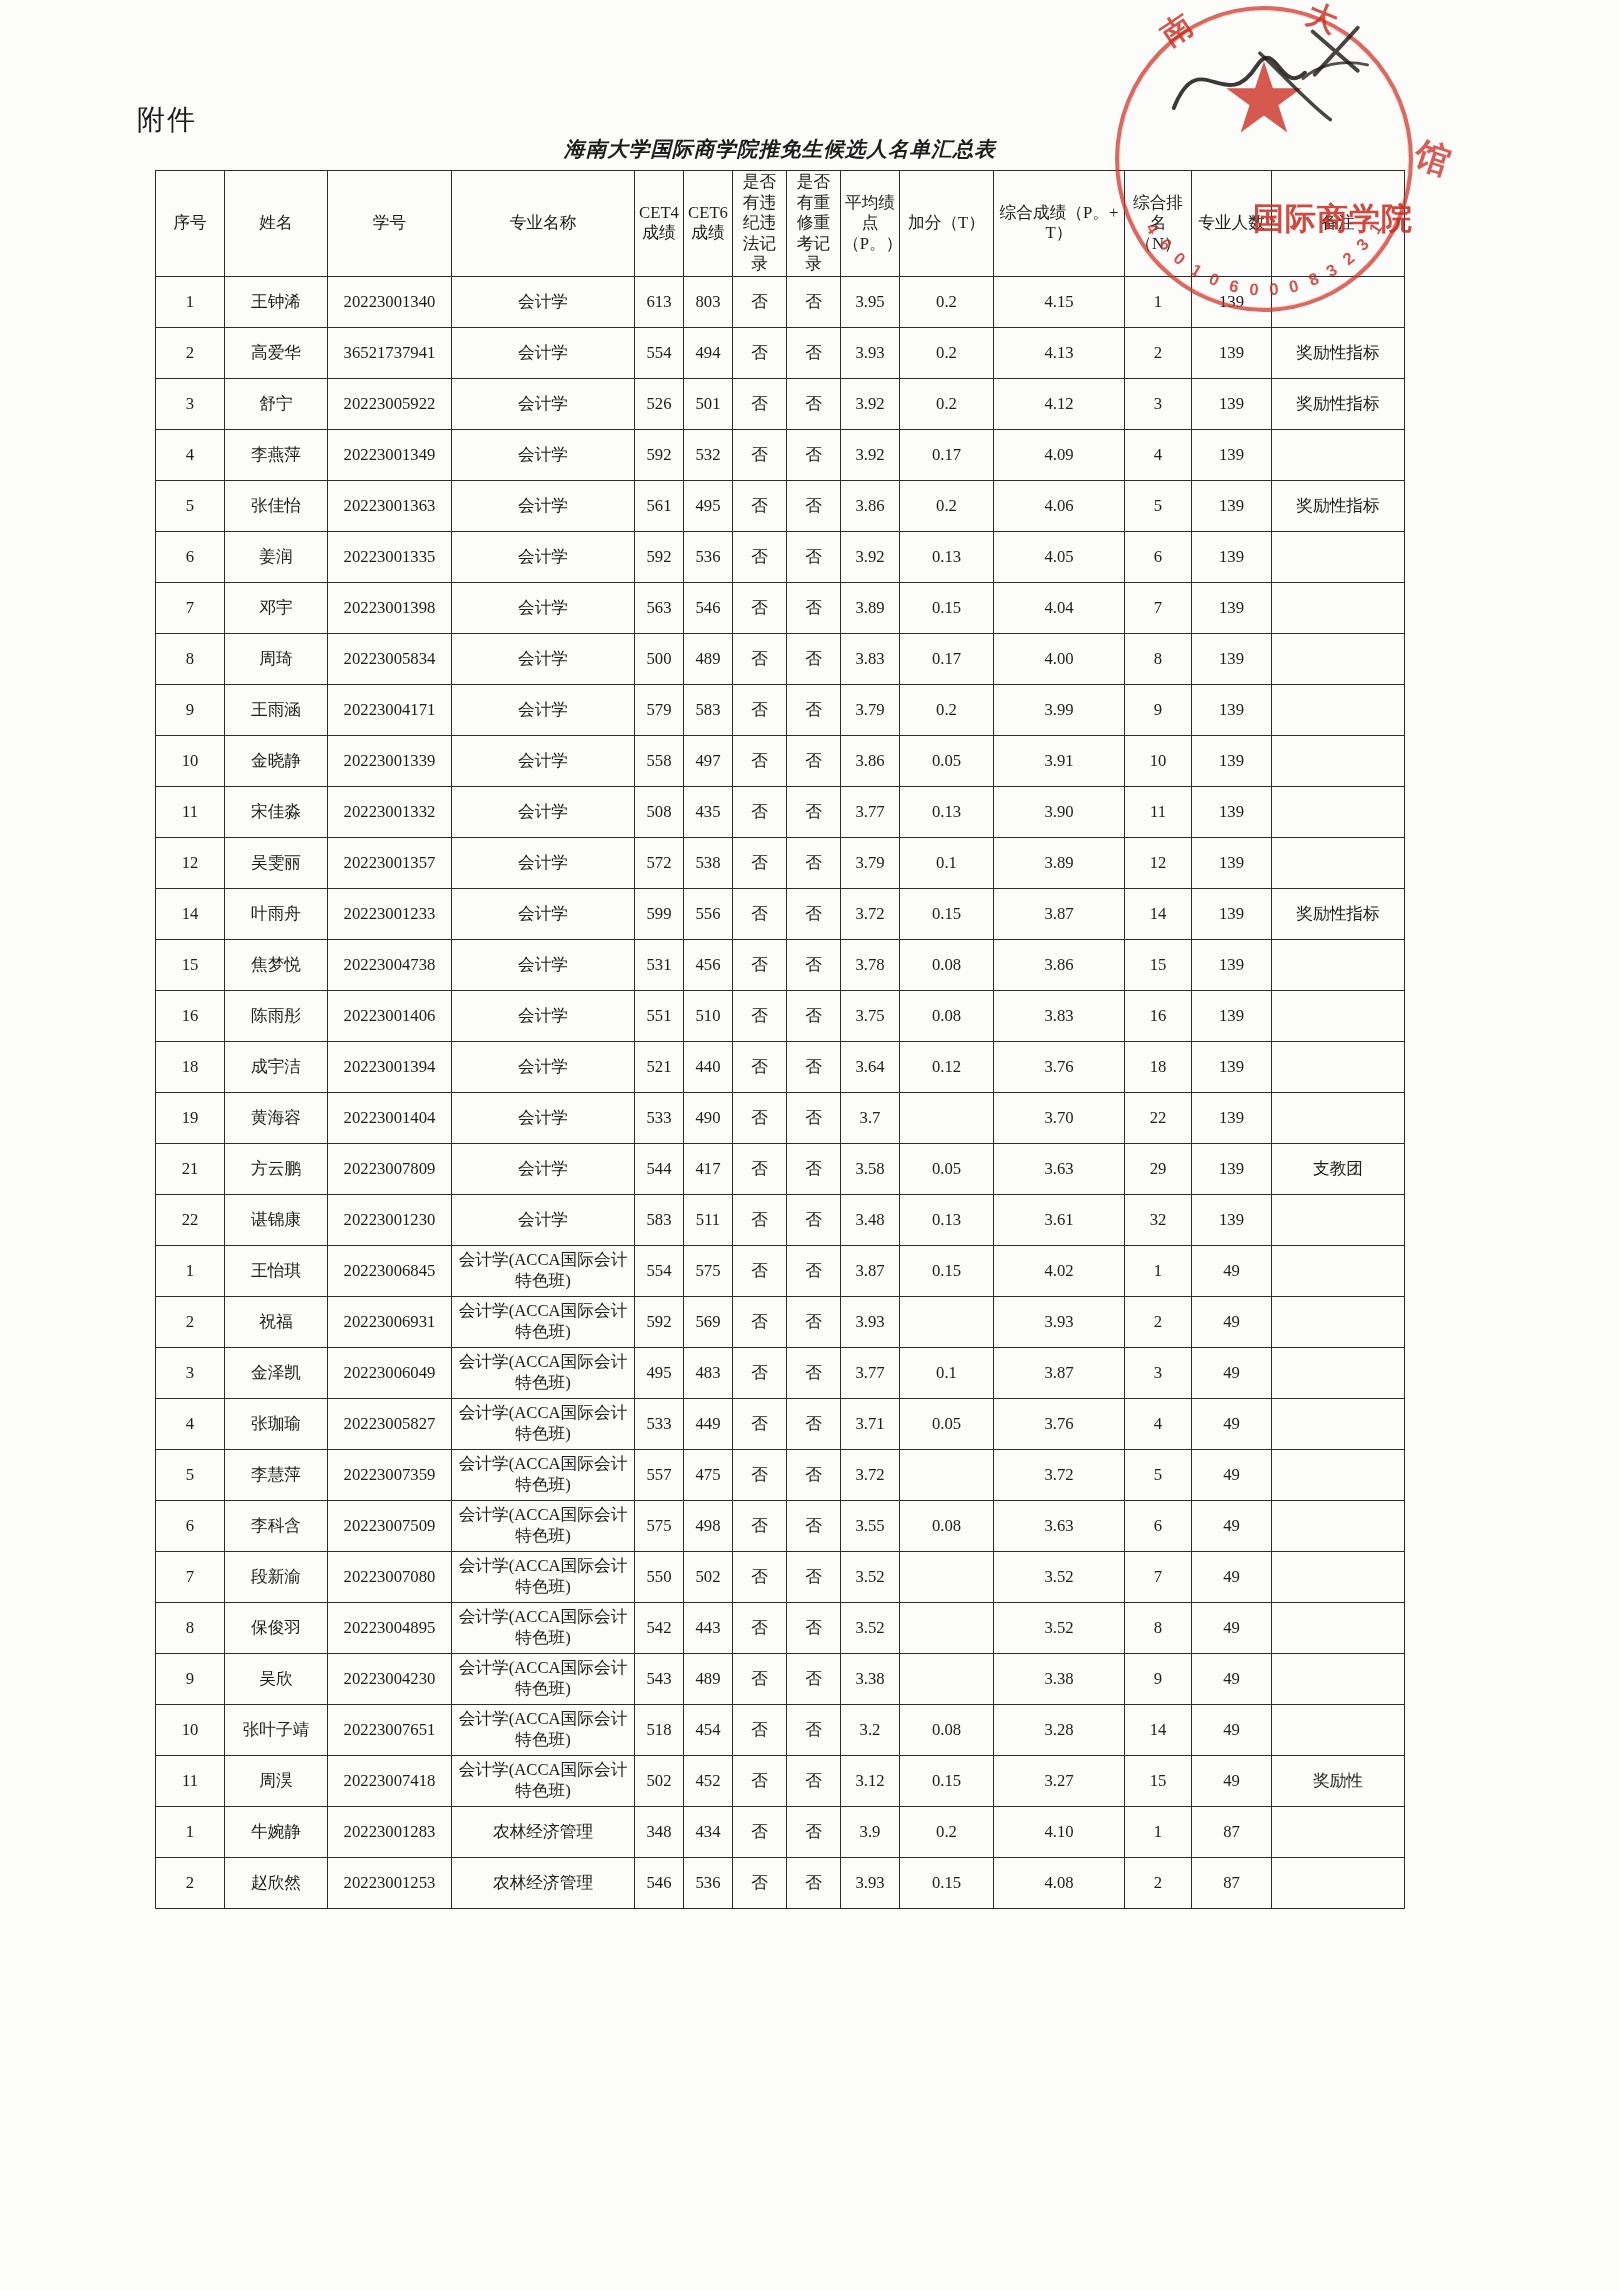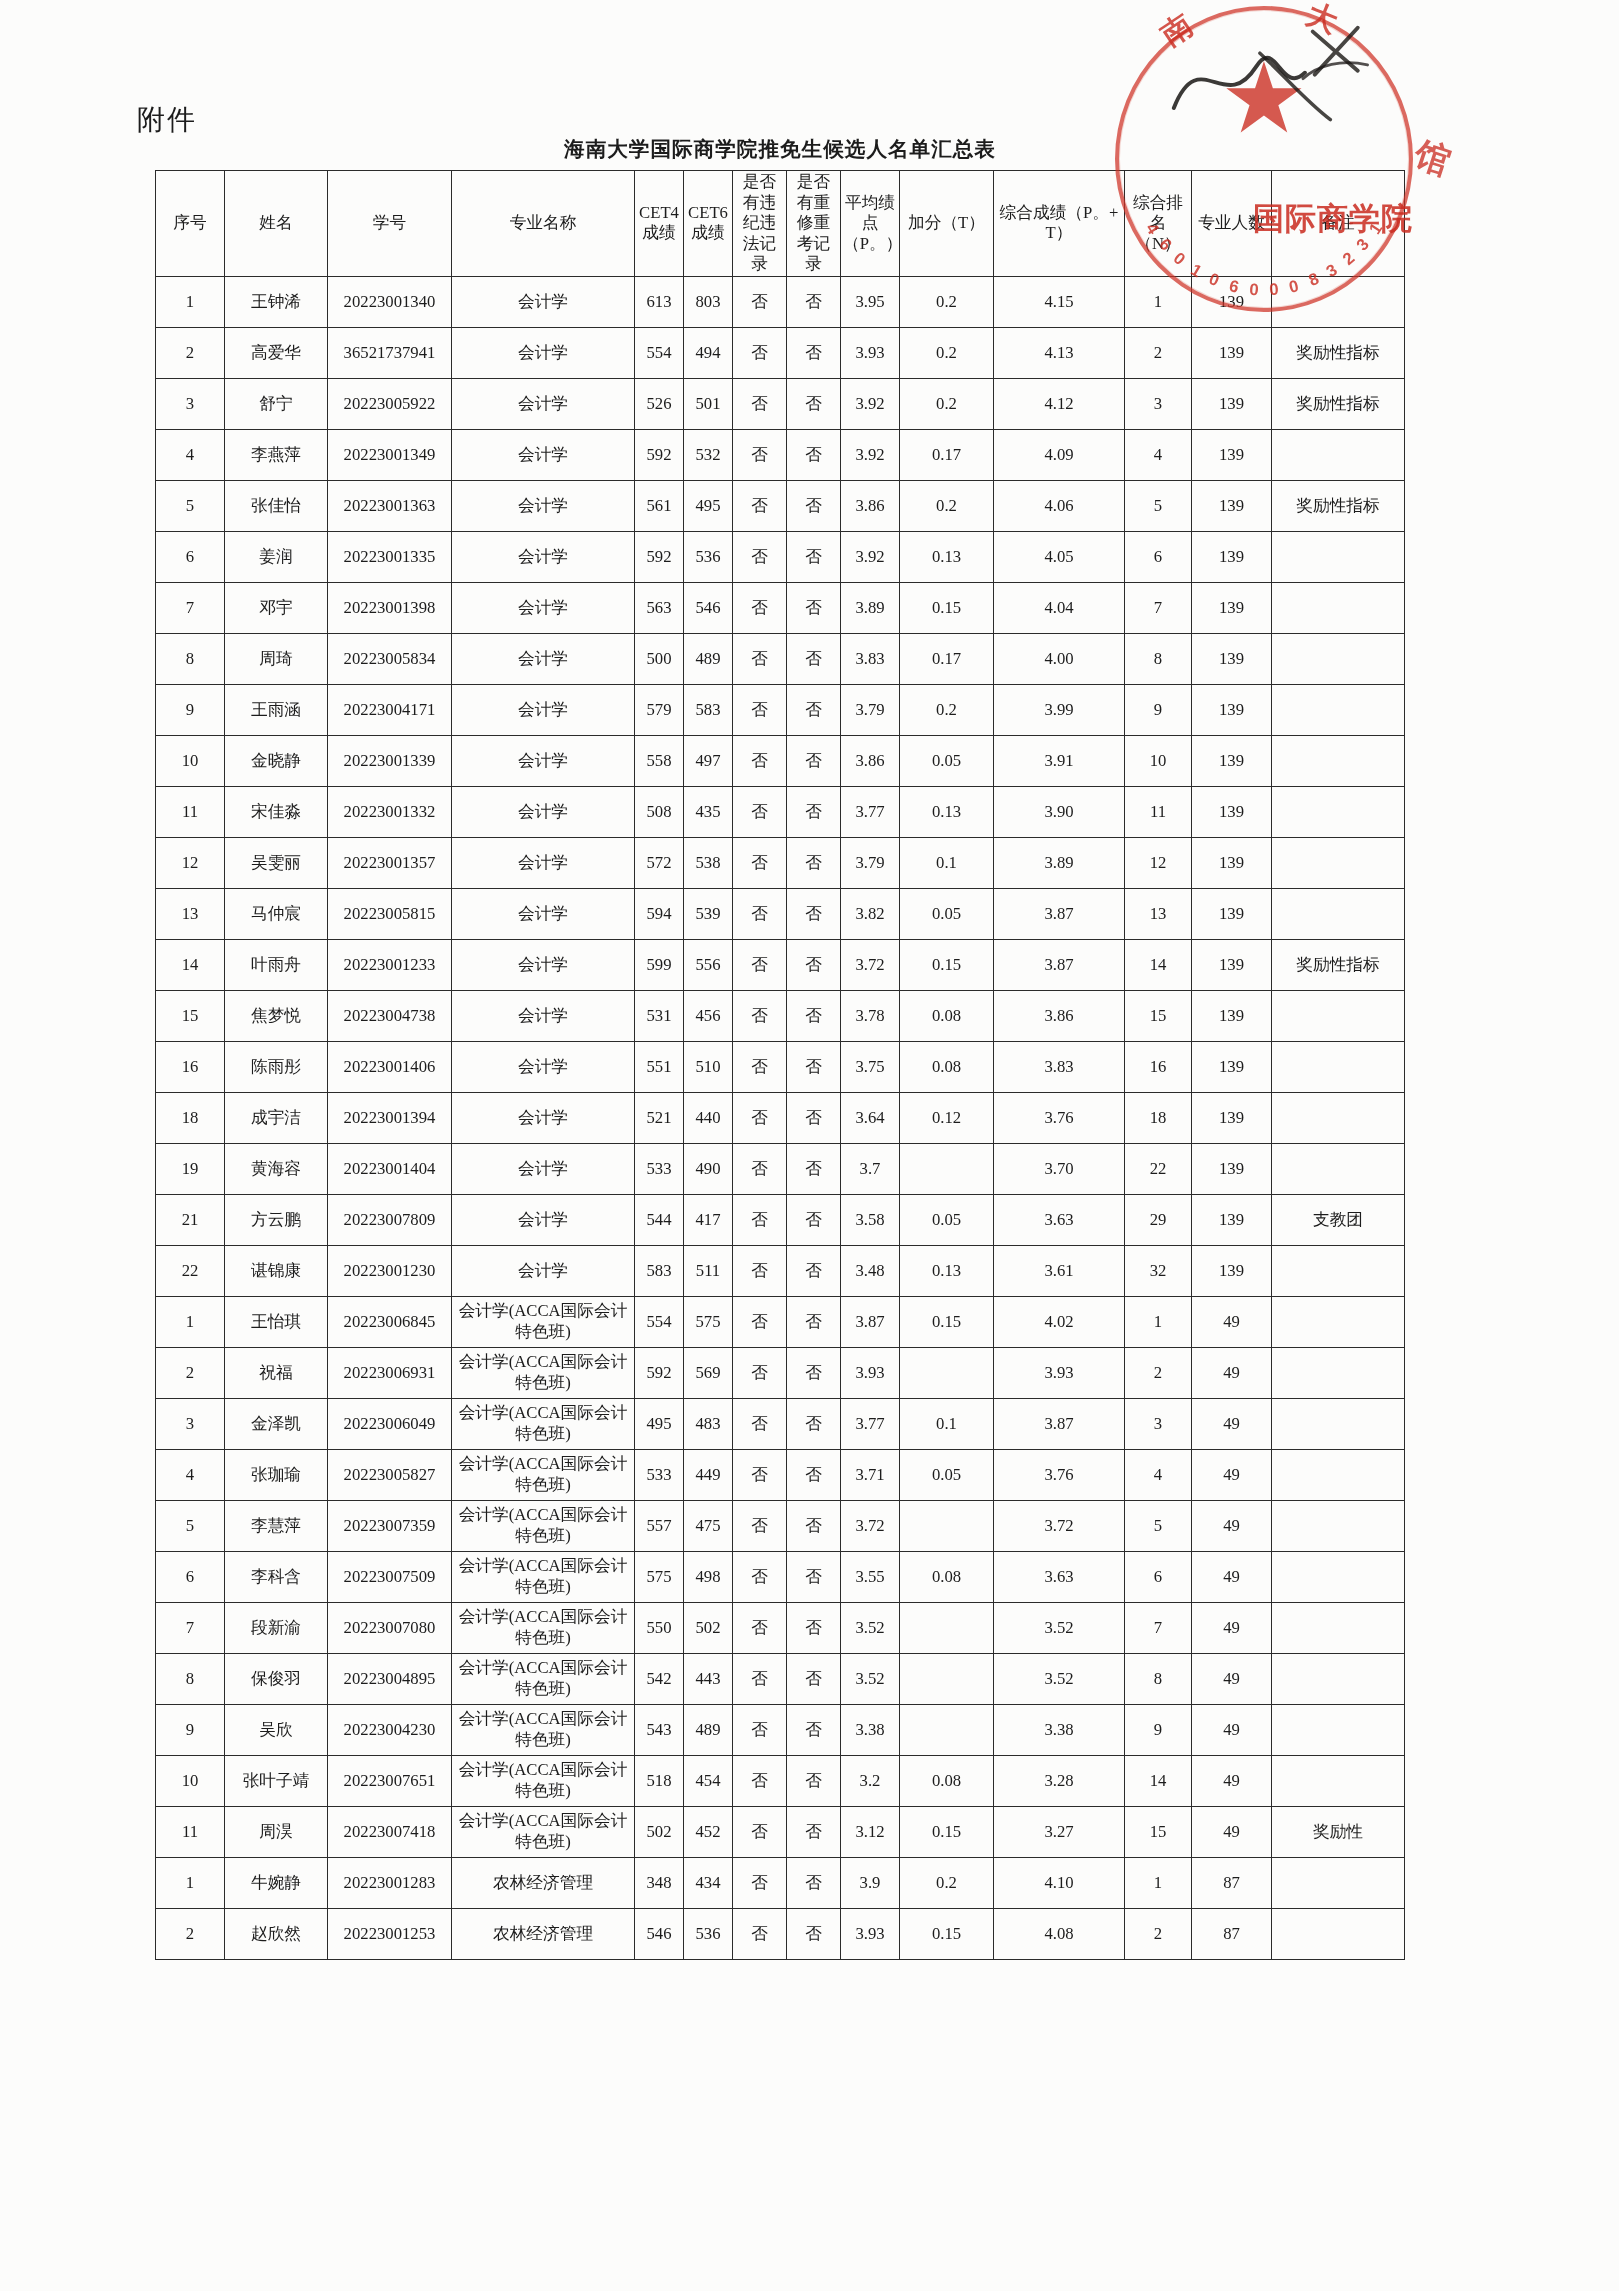--- a/index.html
+++ b/index.html
@@ -10,21 +10,21 @@
     overflow:hidden;
     font-family:"Liberation Serif","DejaVu Serif",serif;
     color:#1c1c1c;
   }
   .attachment{
     position:absolute;left:137px;top:101px;
     font-size:28px;letter-spacing:2px;
   }
   .doc-title{
     position:absolute;left:155px;top:135px;width:1250px;
-    text-align:center;font-size:20.6px;font-weight:700;letter-spacing:1px;
+    text-align:center;font-size:20.6px;font-weight:700;letter-spacing:1px;font-style:italic;
   }
   table.roster{
     position:absolute;left:155px;top:170px;width:1250px;
     border-collapse:collapse;table-layout:fixed;
     font-size:16.7px;
   }
   table.roster th,table.roster td{
     border:1.5px solid #2b2b2b;
     text-align:center;vertical-align:middle;
     padding:1px 2px;
@@ -307,36 +307,20 @@
           <td>20223001357</td>
           <td>会计学</td>
           <td>572</td>
           <td>538</td>
           <td>否</td>
           <td>否</td>
           <td>3.79</td>
           <td>0.1</td>
           <td>3.89</td>
           <td>12</td>
-          <td>139</td>
-          <td></td>
-        </tr>
-        <tr>
-          <td>13</td>
-          <td>马仲宸</td>
-          <td>20223005815</td>
-          <td>会计学</td>
-          <td>594</td>
-          <td>539</td>
-          <td>否</td>
-          <td>否</td>
-          <td>3.82</td>
-          <td>0.05</td>
-          <td>3.87</td>
-          <td>13</td>
           <td>139</td>
           <td></td>
         </tr>
         <tr>
           <td>14</td>
           <td>叶雨舟</td>
           <td>20223001233</td>
           <td>会计学</td>
           <td>599</td>
           <td>556</td>

